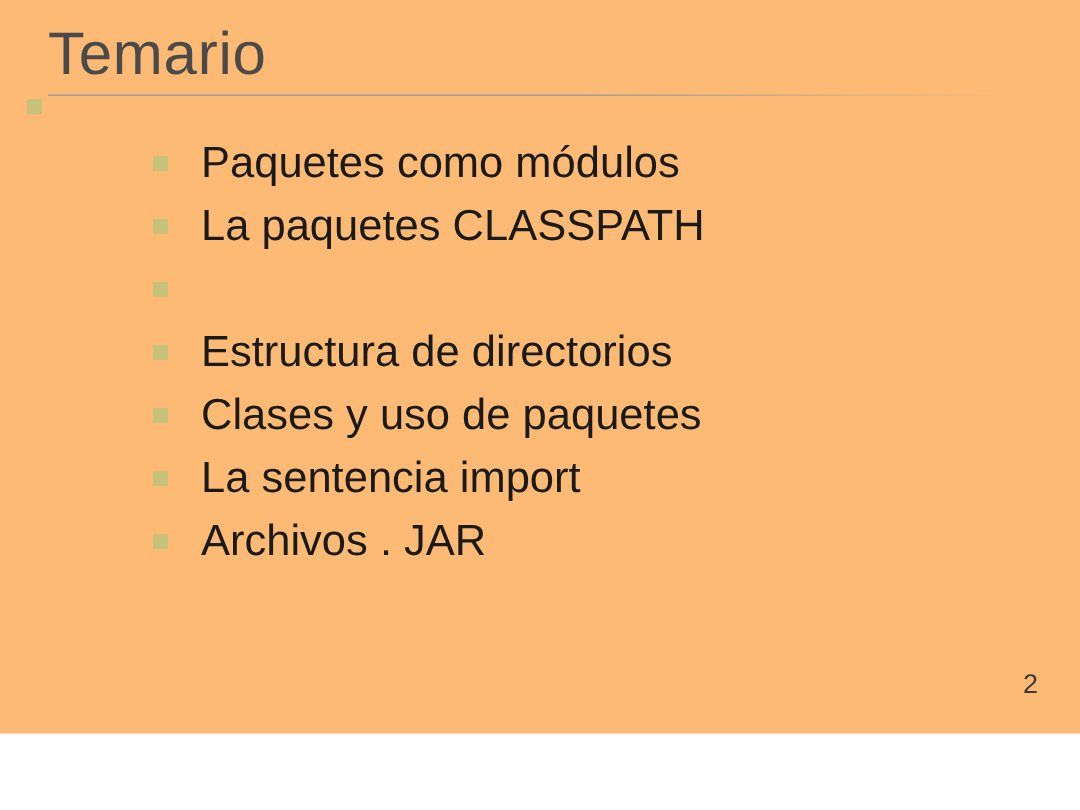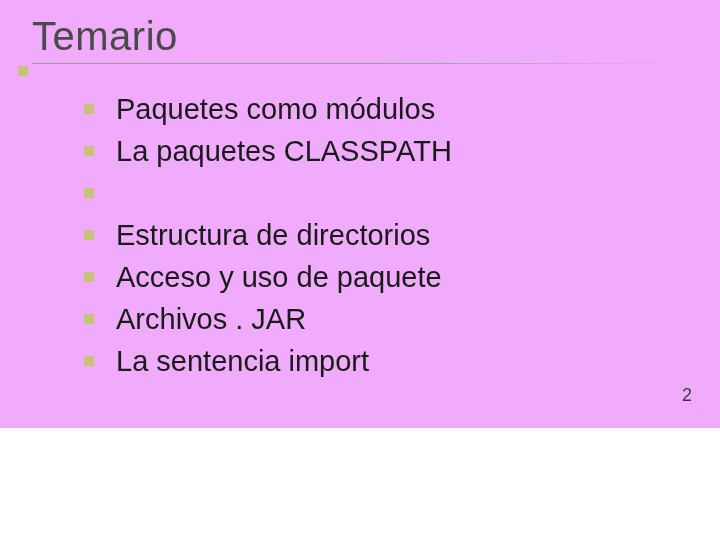--- a/index.html
+++ b/index.html
@@ -1,21 +1,21 @@
 <!DOCTYPE html>
 <html><head>
 <meta charset="utf-8">
 <style>
   html,body{margin:0;padding:0;width:720px;height:540px;background:#fff;font-family:Verdana,Geneva,sans-serif;color:#222;overflow:hidden;}
-  .slide{position:relative;width:720px;height:428px;background:#f0abfc;}
+  .slide{position:relative;width:720px;height:489px;background:#fdba74;}
   .title-wrap{position:absolute;left:32px;top:14px;}
   .title{font-size:40px;font-weight:400;color:#4a4a4a;font-family:Verdana,Geneva,sans-serif;letter-spacing:0.5px;}
   .title-underline{margin-top:4px;height:1px;width:640px;background:linear-gradient(to right,#9d9d9d 0%,#9d9d9d 55%,rgba(157,157,157,0) 100%);}
   .title-accent{position:absolute;left:-14px;top:52px;width:10px;height:10px;background:#c6c27a;}
-  .list{position:absolute;left:84px;top:88px;}
+  .list{position:absolute;left:102px;top:88px;}
   .item{display:flex;align-items:center;margin:0;line-height:1.0;height:42px;}
   .bullet{width:10px;height:10px;background:#c6c27a;margin-right:22px;flex:0 0 auto;}
   .item-text{font-size:29px;color:#1a1a1a;font-family:Verdana,Geneva,sans-serif;}
   .page-num{position:absolute;right:28px;bottom:22px;font-size:18px;color:#3a3a3a;}
 </style>
 </head>
 <body>
 
 <div class="slide">
   <div class="title-wrap">
@@ -35,26 +35,26 @@
     </div>
     <div class="item">
       <div class="bullet"></div>
     </div>
     <div class="item">
       <div class="bullet"></div>
       <div class="item-text">Estructura de directorios</div>
     </div>
     <div class="item">
       <div class="bullet"></div>
-      <div class="item-text">Acceso y uso de paquete</div>
+      <div class="item-text">Clases y uso de paquetes</div>
+    </div>
+    <div class="item">
+      <div class="bullet"></div>
+      <div class="item-text">La sentencia import</div>
     </div>
     <div class="item">
       <div class="bullet"></div>
       <div class="item-text">Archivos . JAR</div>
-    </div>
-    <div class="item">
-      <div class="bullet"></div>
-      <div class="item-text">La sentencia import</div>
     </div>
   </div>
 
   <div class="page-num">2</div>
 </div>
 
 </body></html>

